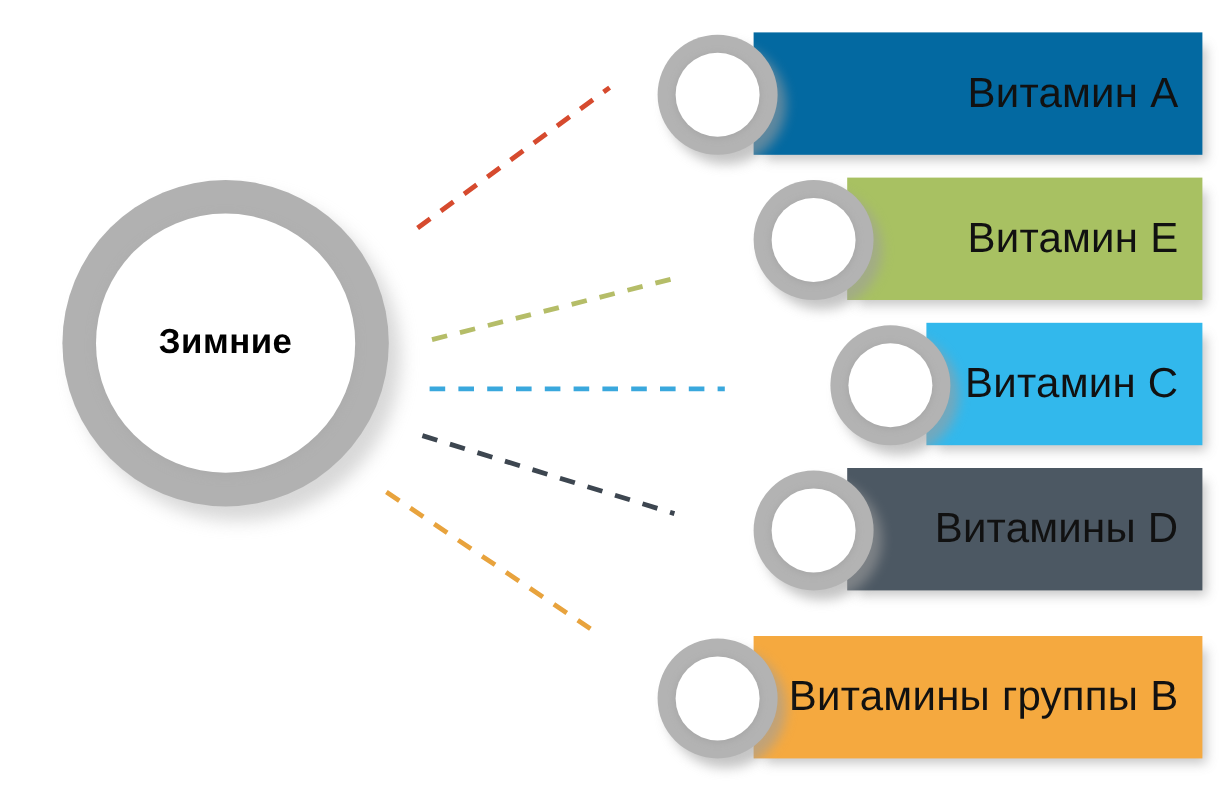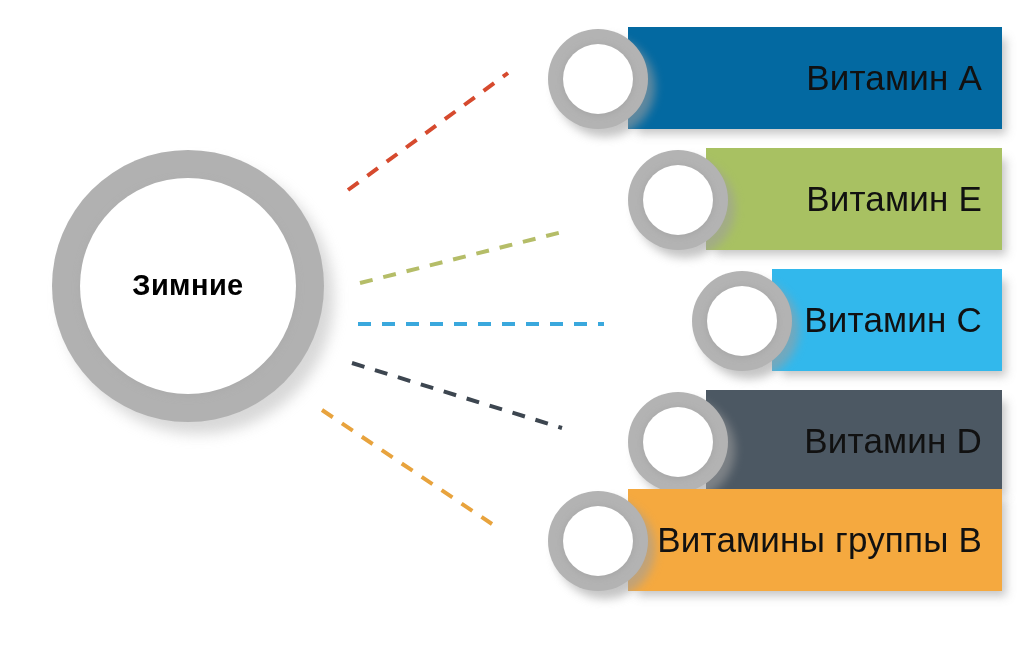--- a/index.html
+++ b/index.html
@@ -209,30 +209,30 @@
         </div>
         <div class="bullet" style="left: 692px;">
           <div class="bullet-shadow"></div>
           <div class="bullet-ring"></div>
           <div class="bullet-inner-shadow"></div>
           <div class="bullet-inner"></div>
         </div>
       </div>
       <div class="row" style="left: 0px; top: 390px; width: 1024px;">
         <div class="bar" style="left: 706px; width: 296px; background: rgb(76, 88, 99);">
-          <div class="bar-label">Витамин D</div>
+          <div class="bar-label">Витамины D</div>
         </div>
         <div class="bullet" style="left: 628px;">
           <div class="bullet-shadow"></div>
           <div class="bullet-ring"></div>
           <div class="bullet-inner-shadow"></div>
           <div class="bullet-inner"></div>
         </div>
       </div>
-      <div class="row" style="left: 0px; top: 489px; width: 1024px;">
+      <div class="row" style="left: 0px; top: 530px; width: 1024px;">
         <div class="bar" style="left: 628px; width: 374px; background: rgb(245, 169, 63);">
           <div class="bar-label">Витамины группы B</div>
         </div>
         <div class="bullet" style="left: 548px;">
           <div class="bullet-shadow"></div>
           <div class="bullet-ring"></div>
           <div class="bullet-inner-shadow"></div>
           <div class="bullet-inner"></div>
         </div>
       </div>

